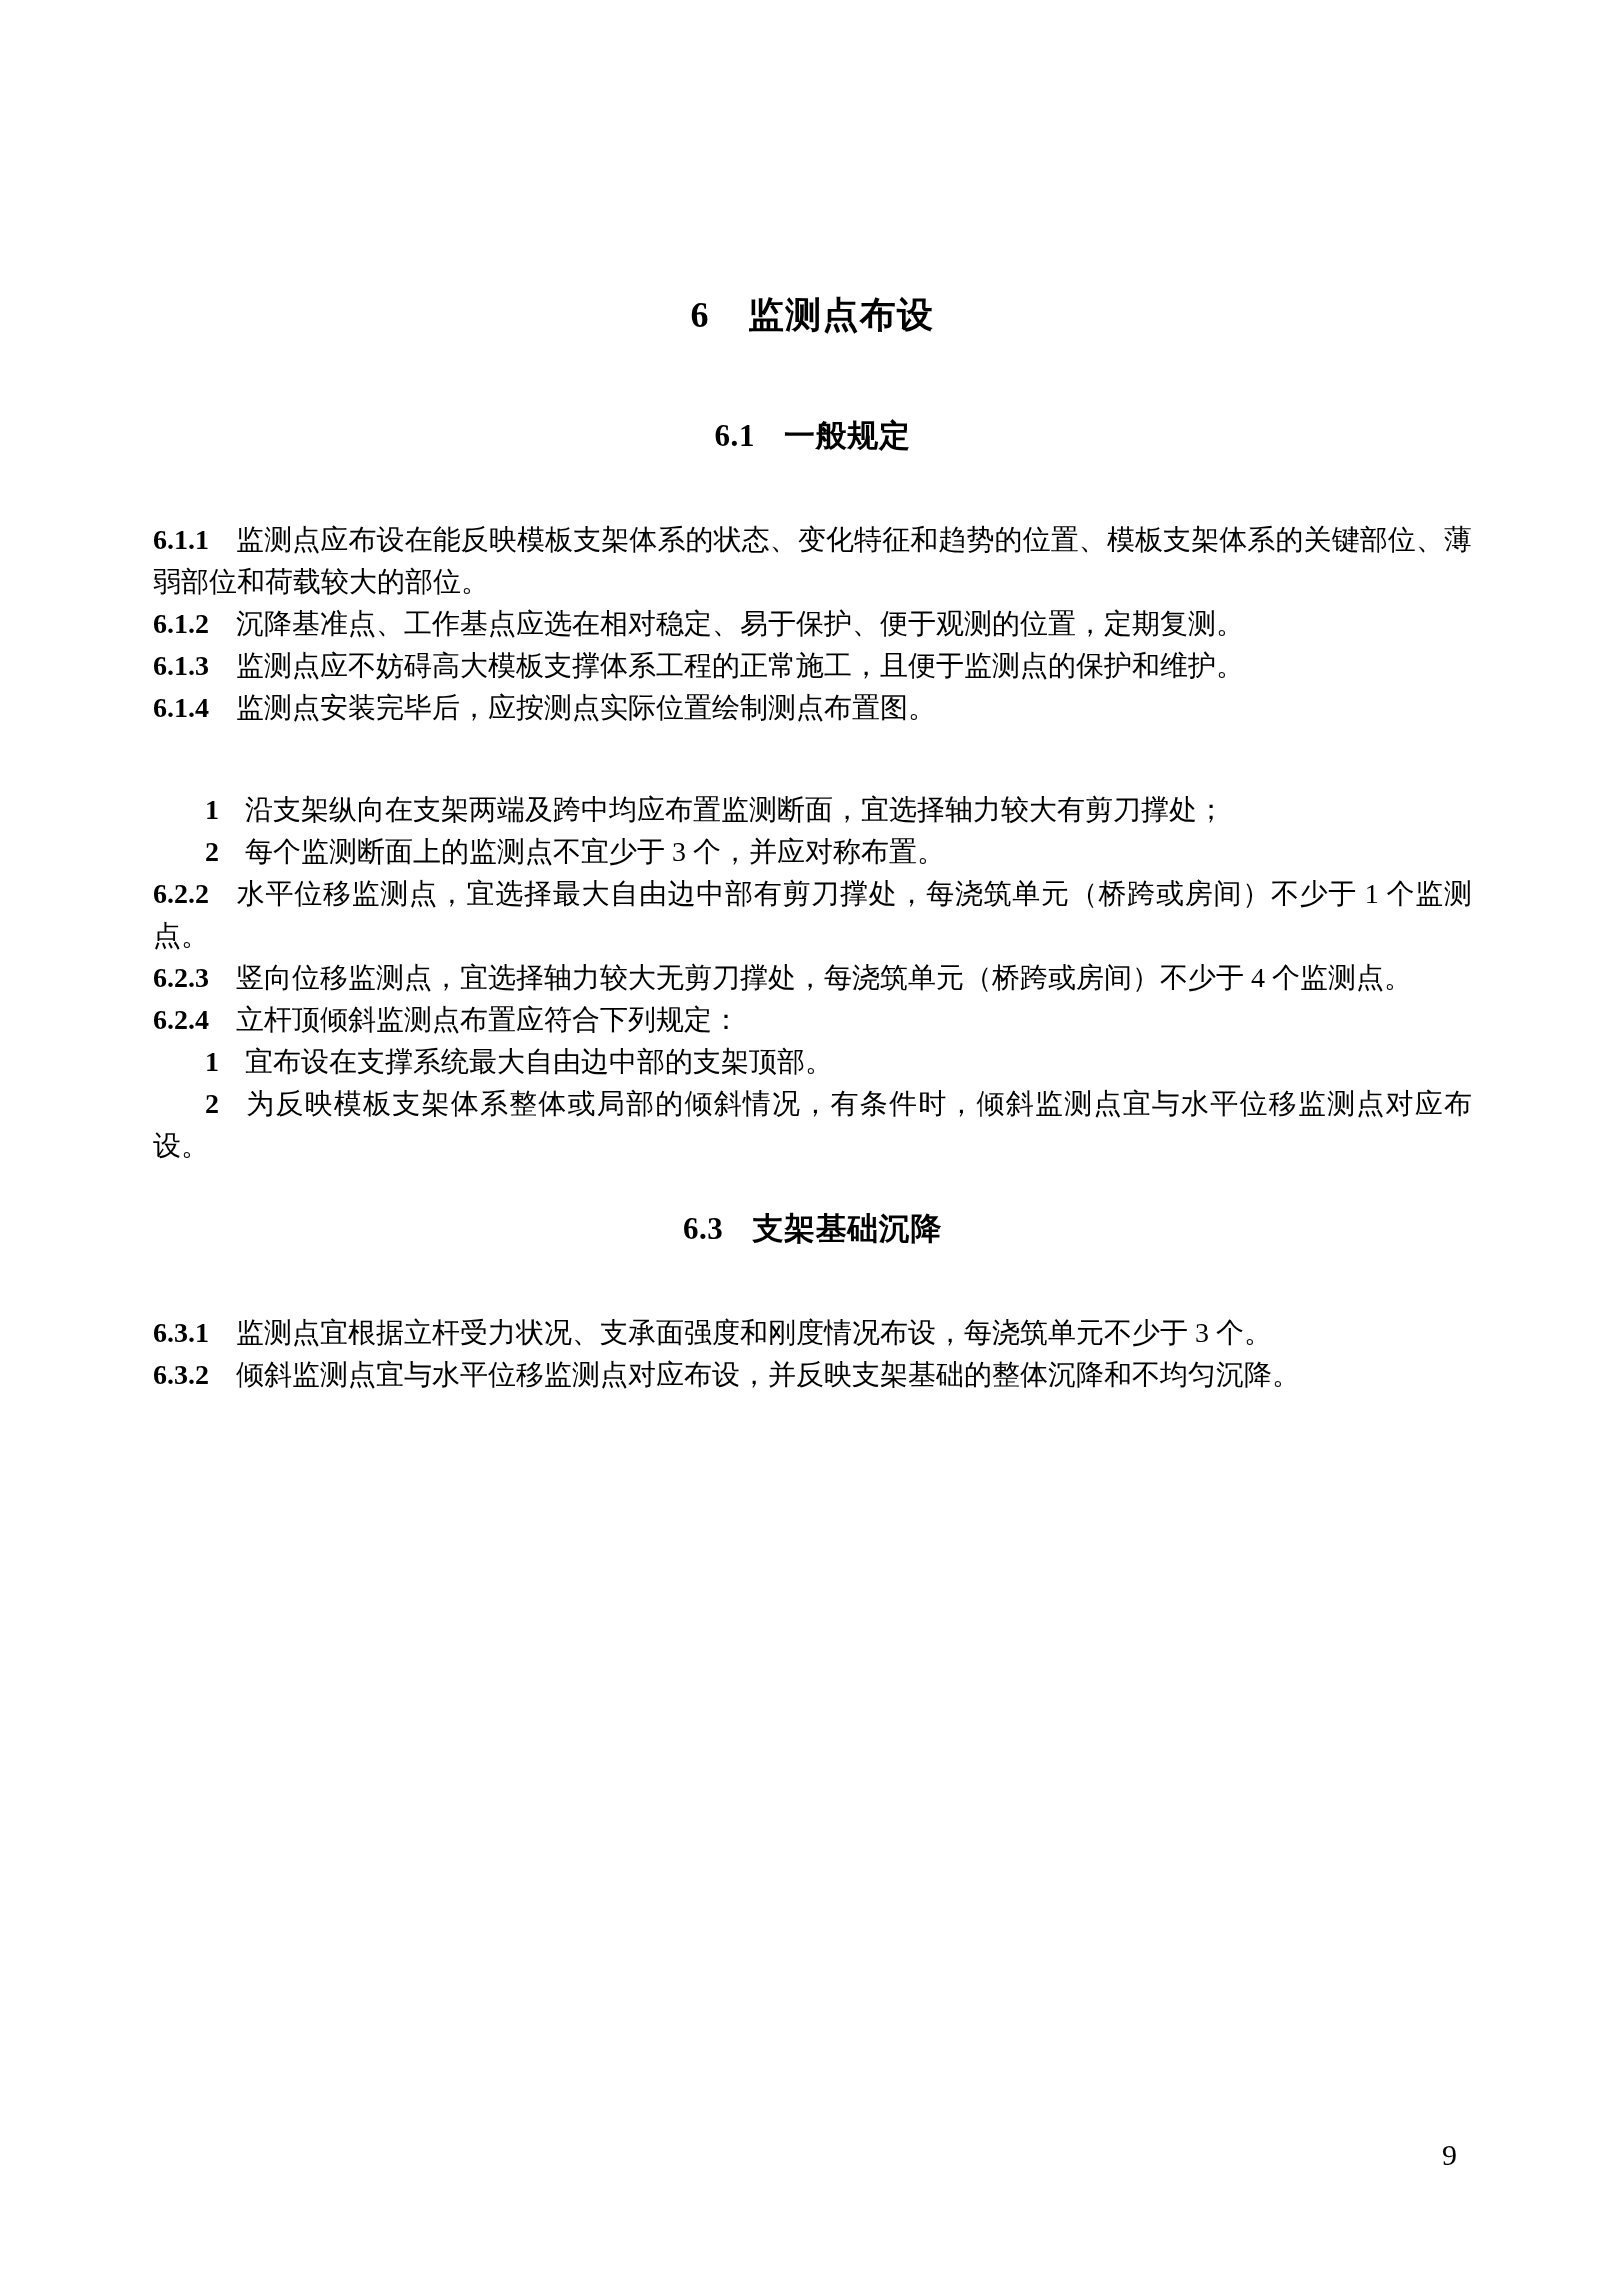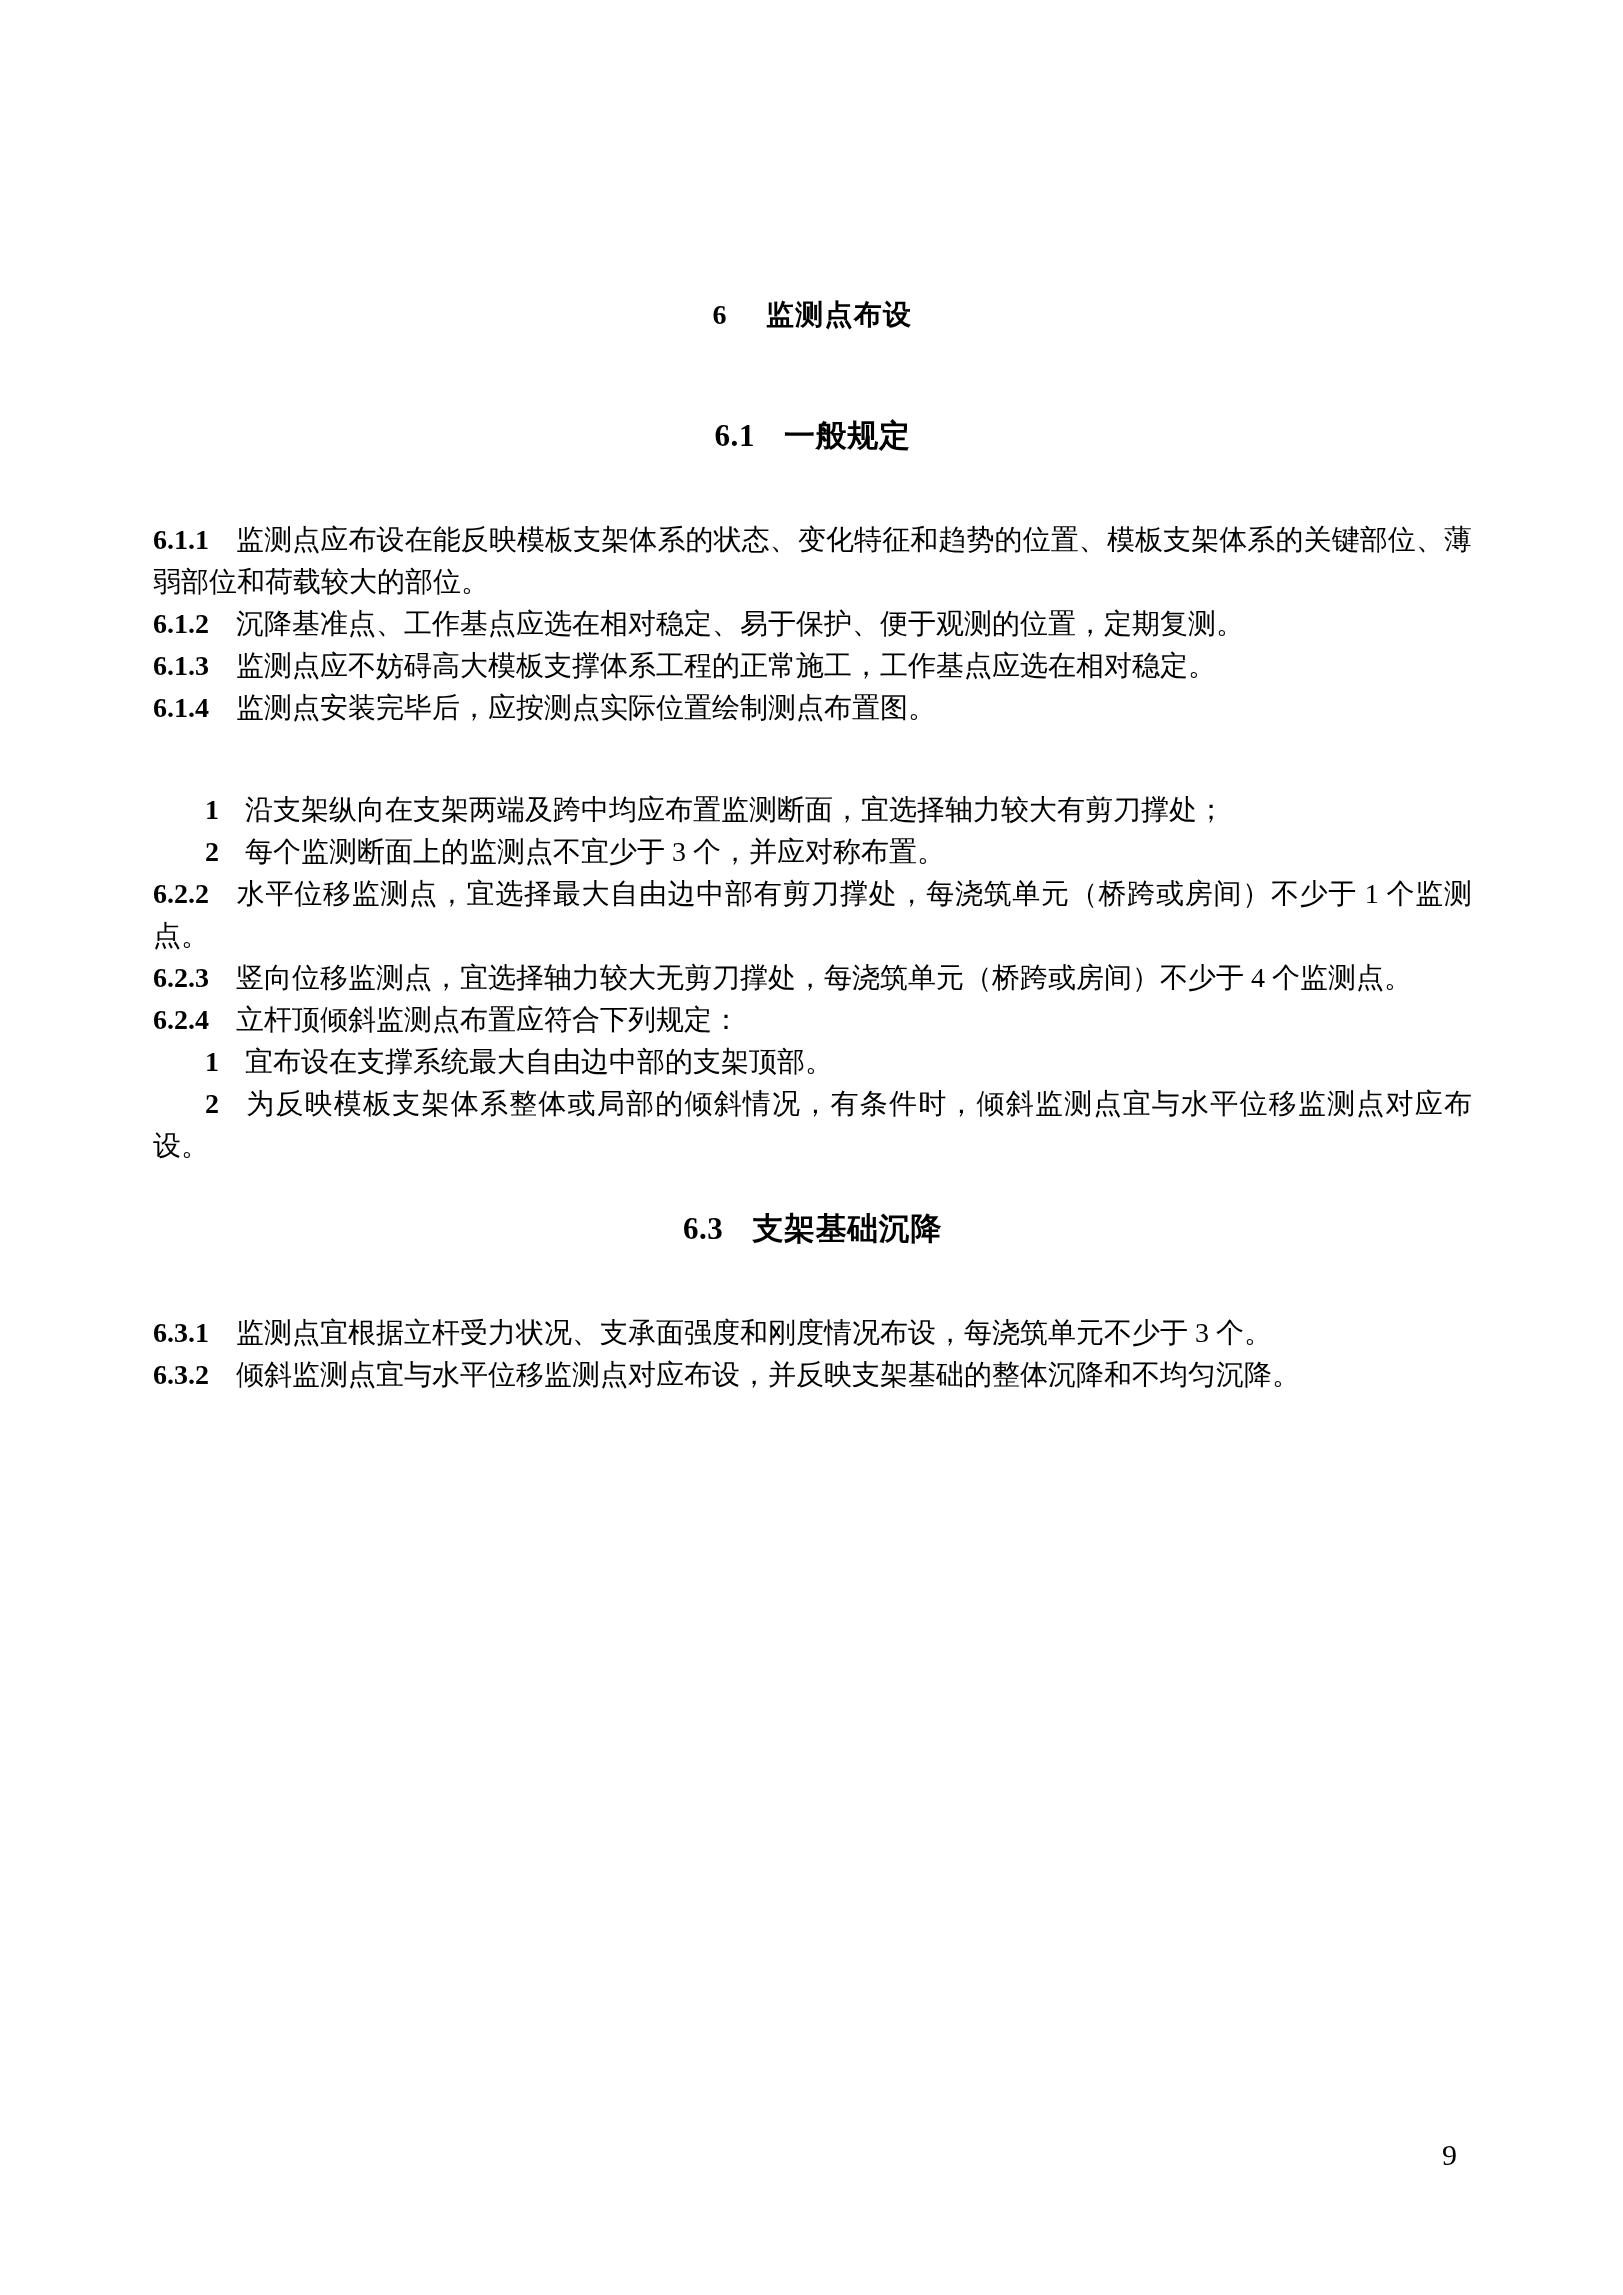--- a/index.html
+++ b/index.html
@@ -17,21 +17,21 @@
     overflow: hidden;
   }
   .content {
     position: absolute;
     left: 153px;
     top: 286px;
     width: 1319px;
   }
   h1.chapter {
     margin: 0;
-    font-size: 28px;
+    font-size: 36px;
     font-weight: bold;
     text-align: center;
     line-height: 58px;
     letter-spacing: 1.3px;
   }
   h1.chapter .chapter-num {
     margin-right: 38px;
   }
   h2.section {
     margin: 68px 0 0 0;
@@ -91,21 +91,21 @@
       <span class="section-num">6.1</span><span>一般规定</span>
     </h2>
     <div class="clauses">
       <p class="clause">
         <span class="num">6.1.1</span><span>监测点应布设在能反映模板支架体系的状态、变化特征和趋势的位置、模板支架体系的关键部位、薄弱部位和荷载较大的部位。</span>
       </p>
       <p class="clause">
         <span class="num">6.1.2</span><span>沉降基准点、工作基点应选在相对稳定、易于保护、便于观测的位置，定期复测。</span>
       </p>
       <p class="clause">
-        <span class="num">6.1.3</span><span>监测点应不妨碍高大模板支撑体系工程的正常施工，工作基点应选在相对稳定。</span>
+        <span class="num">6.1.3</span><span>监测点应不妨碍高大模板支撑体系工程的正常施工，且便于监测点的保护和维护。</span>
       </p>
       <p class="clause">
         <span class="num">6.1.4</span><span>监测点安装完毕后，应按测点实际位置绘制测点布置图。</span>
       </p>
     </div>
 
     <div class="clauses">
       <p class="clause sub">
         <span class="num">1</span><span>沿支架纵向在支架两端及跨中均应布置监测断面，宜选择轴力较大有剪刀撑处；</span>
       </p>

